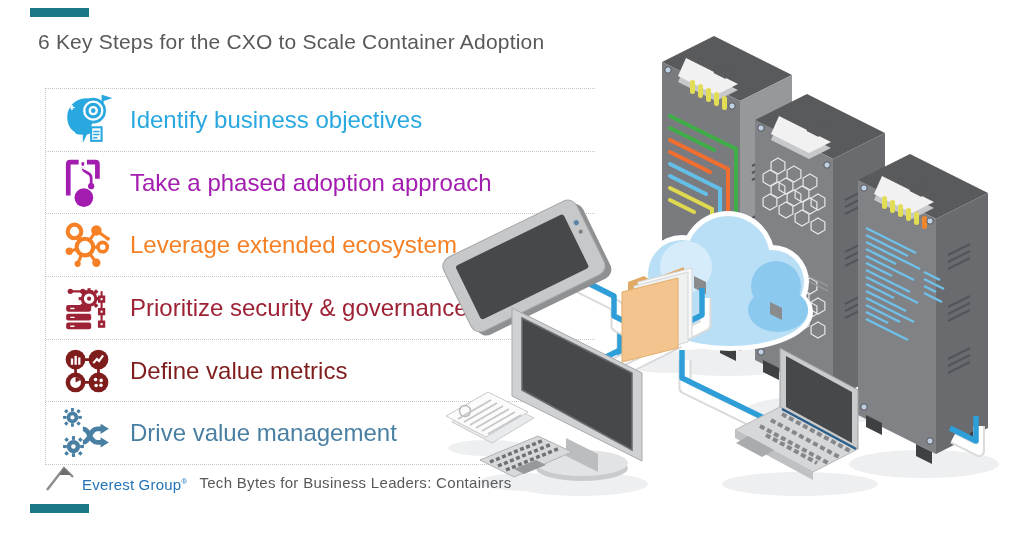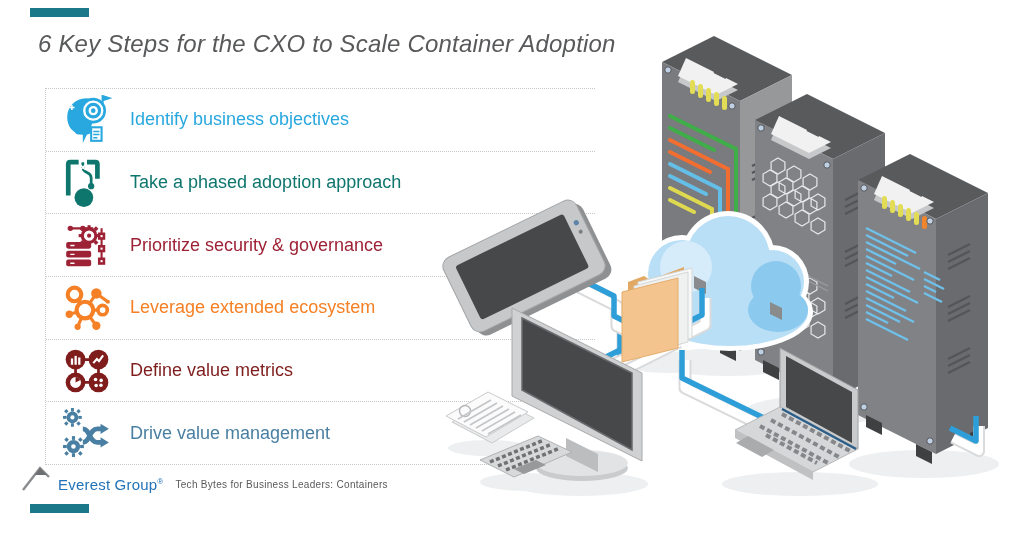--- a/index.html
+++ b/index.html
@@ -1,33 +1,33 @@
 <!DOCTYPE html>
 <html><head>
 <meta charset="utf-8">
 <style>
   html,body{margin:0;padding:0;background:#fff;}
   .page{position:relative;width:1024px;height:535px;background:#fff;overflow:hidden;
         font-family:"Liberation Sans",sans-serif;}
   .accent-bar{position:absolute;left:30px;width:59px;height:9px;}
   .accent-bar.top{top:8px;}
   .accent-bar.bottom{top:504px;}
-  .title{position:absolute;left:38px;top:30px;font-size:24px;letter-spacing:.2px;font-style:italic;}
+  .title{position:absolute;left:38px;top:30px;font-size:21px;letter-spacing:.2px;}
   .panel{position:absolute;left:45px;top:88px;width:550px;height:377px;
          border:1px dotted #C6C8CA;border-right:none;display:flex;flex-direction:column;box-sizing:border-box;}
   .row{flex:1;display:flex;align-items:center;gap:16px;padding-left:14px;
        border-bottom:1px dotted #C6C8CA;}
   .row:last-child{border-bottom:none;}
   .ic{width:54px;height:54px;flex:none;display:flex;align-items:center;justify-content:center;}
-  .lbl{font-size:18px;}
+  .lbl{font-size:24px;}
   .illus{position:absolute;left:430px;top:20px;width:594px;height:490px;}
-  .footer{position:absolute;left:22px;top:460px;height:32px;display:flex;align-items:flex-end;}
+  .footer{position:absolute;left:46px;top:460px;height:32px;display:flex;align-items:flex-end;}
   .brand{font-size:15px;letter-spacing:.2px;margin-left:2px;line-height:1;}
   .brand sup{font-size:8px;}
-  .tagline{font-size:10px;letter-spacing:.3px;margin-left:12px;line-height:1;padding-bottom:2px;}
+  .tagline{font-size:15px;letter-spacing:.3px;margin-left:12px;line-height:1;padding-bottom:2px;}
   .mountain{display:block;}
 </style>
 </head>
 <body>
 
 <div class="page">
 
   <div class="accent-bar top" style="background-color: rgb(26, 120, 136);"></div>
   <div class="accent-bar bottom" style="background-color: rgb(26, 120, 136);"></div>
 
@@ -45,33 +45,52 @@
           <circle cx="30" cy="15" r="2.2" fill="currentColor"></circle>
           <path d="M39,8 V1 l6,2 -6,2" stroke="currentColor" stroke-width="2" fill="currentColor"></path>
           <rect x="28" y="31" width="10" height="13" fill="#fff" stroke="currentColor" stroke-width="2"></rect>
           <path d="M30,35 h6 M30,38 h6 M30,41 h4" stroke="currentColor" stroke-width="1.4"></path>
           <path d="M7,12 h5 M9.5,9.5 v5" stroke="#fff" stroke-width="1.5"></path>
         </svg>
       </span>
       <span class="lbl">Identify business objectives</span>
     </div>
 
-    <div class="row" style="color: #0f766e;">
+    <div class="row" style="color: #a21caf;">
       <span class="ic">
         <svg width="50" height="50" viewBox="0 0 48 48">
           <path d="M16,4 H8 Q6,4 6,6 V36" fill="none" stroke="currentColor" stroke-width="4.5"></path>
           <path d="M24,4 H32 Q34,4 34,6 V20" fill="none" stroke="currentColor" stroke-width="4.5"></path>
           <path d="M20,4 V9 C20,15 28,13 28,19 V26" fill="none" stroke="currentColor" stroke-width="2.6"></path>
           <path d="M18,7 l4,4 M22,7 l-4,4" stroke="#fff" stroke-width="1.4"></path>
           <circle cx="28" cy="27" r="3" fill="currentColor"></circle>
           <circle cx="21" cy="38" r="9" fill="currentColor"></circle>
           <path d="M21,47 l4,-6 h-8 z" fill="currentColor"></path>
         </svg>
       </span>
       <span class="lbl">Take a phased adoption approach</span>
+    </div>
+
+    <div class="row" style="color: rgb(245, 128, 37);">
+      <span class="ic">
+        <svg width="50" height="50" viewBox="0 0 48 48">
+          <g stroke="currentColor" stroke-width="3" fill="none">
+            <path d="M22,26 L12,11 M22,26 L33,10 M22,26 L7,30 M22,26 L39,26 M22,26 L15,42 M22,26 L33,41 M33,10 L44,18"></path>
+          </g>
+          <circle cx="22" cy="26" r="8" fill="#fff" stroke="currentColor" stroke-width="4"></circle>
+          <circle cx="12" cy="11" r="6.5" fill="#fff" stroke="currentColor" stroke-width="4"></circle>
+          <circle cx="33" cy="10" r="5" fill="currentColor"></circle>
+          <circle cx="7" cy="30" r="3.5" fill="currentColor"></circle>
+          <circle cx="39" cy="26" r="4.5" fill="#fff" stroke="currentColor" stroke-width="3.5"></circle>
+          <circle cx="15" cy="42" r="3" fill="currentColor"></circle>
+          <circle cx="33" cy="41" r="4" fill="currentColor"></circle>
+          <circle cx="44" cy="18" r="2" fill="currentColor"></circle>
+        </svg>
+      </span>
+      <span class="lbl">Leverage extended ecosystem</span>
     </div>
 
     <div class="row" style="color: rgb(157, 34, 53);">
       <span class="ic">
         <svg width="50" height="50" viewBox="0 0 48 48">
           <path d="M8,8 H30 M38,8 V40" stroke="currentColor" stroke-width="2"></path>
           <circle cx="8" cy="8" r="2.6" fill="currentColor"></circle>
           <circle cx="20" cy="8" r="2.6" fill="currentColor"></circle>
           <g fill="currentColor">
             <rect x="34.5" y="12" width="7" height="7"></rect>
@@ -99,39 +118,20 @@
               <rect x="4.9" y="4.9" width="3.4" height="3.4" transform="rotate(45 6.6 6.6)"></rect>
               <rect x="-8.3" y="4.9" width="3.4" height="3.4" transform="rotate(45 -6.6 6.6)"></rect>
               <rect x="4.9" y="-8.3" width="3.4" height="3.4" transform="rotate(45 6.6 -6.6)"></rect>
             </g>
             <circle r="6.5" fill="#fff" stroke="currentColor" stroke-width="3"></circle>
             <circle r="2" fill="currentColor"></circle>
           </g>
         </svg>
       </span>
       <span class="lbl">Prioritize security &amp; governance</span>
-    </div>
-
-    <div class="row" style="color: rgb(245, 128, 37);">
-      <span class="ic">
-        <svg width="50" height="50" viewBox="0 0 48 48">
-          <g stroke="currentColor" stroke-width="3" fill="none">
-            <path d="M22,26 L12,11 M22,26 L33,10 M22,26 L7,30 M22,26 L39,26 M22,26 L15,42 M22,26 L33,41 M33,10 L44,18"></path>
-          </g>
-          <circle cx="22" cy="26" r="8" fill="#fff" stroke="currentColor" stroke-width="4"></circle>
-          <circle cx="12" cy="11" r="6.5" fill="#fff" stroke="currentColor" stroke-width="4"></circle>
-          <circle cx="33" cy="10" r="5" fill="currentColor"></circle>
-          <circle cx="7" cy="30" r="3.5" fill="currentColor"></circle>
-          <circle cx="39" cy="26" r="4.5" fill="#fff" stroke="currentColor" stroke-width="3.5"></circle>
-          <circle cx="15" cy="42" r="3" fill="currentColor"></circle>
-          <circle cx="33" cy="41" r="4" fill="currentColor"></circle>
-          <circle cx="44" cy="18" r="2" fill="currentColor"></circle>
-        </svg>
-      </span>
-      <span class="lbl">Leverage extended ecosystem</span>
     </div>
 
     <div class="row" style="color: #7f1d1d;">
       <span class="ic">
         <svg width="50" height="50" viewBox="0 0 48 48">
           <path d="M13,22 V26 M35,22 V26 M22,13 H26 M22,35 H26" stroke="currentColor" stroke-width="2.6"></path>
           <circle cx="13" cy="13" r="9.5" fill="currentColor"></circle>
           <circle cx="35" cy="13" r="9.5" fill="currentColor"></circle>
           <circle cx="13" cy="35" r="9.5" fill="currentColor"></circle>
           <circle cx="35" cy="35" r="9.5" fill="currentColor"></circle>

